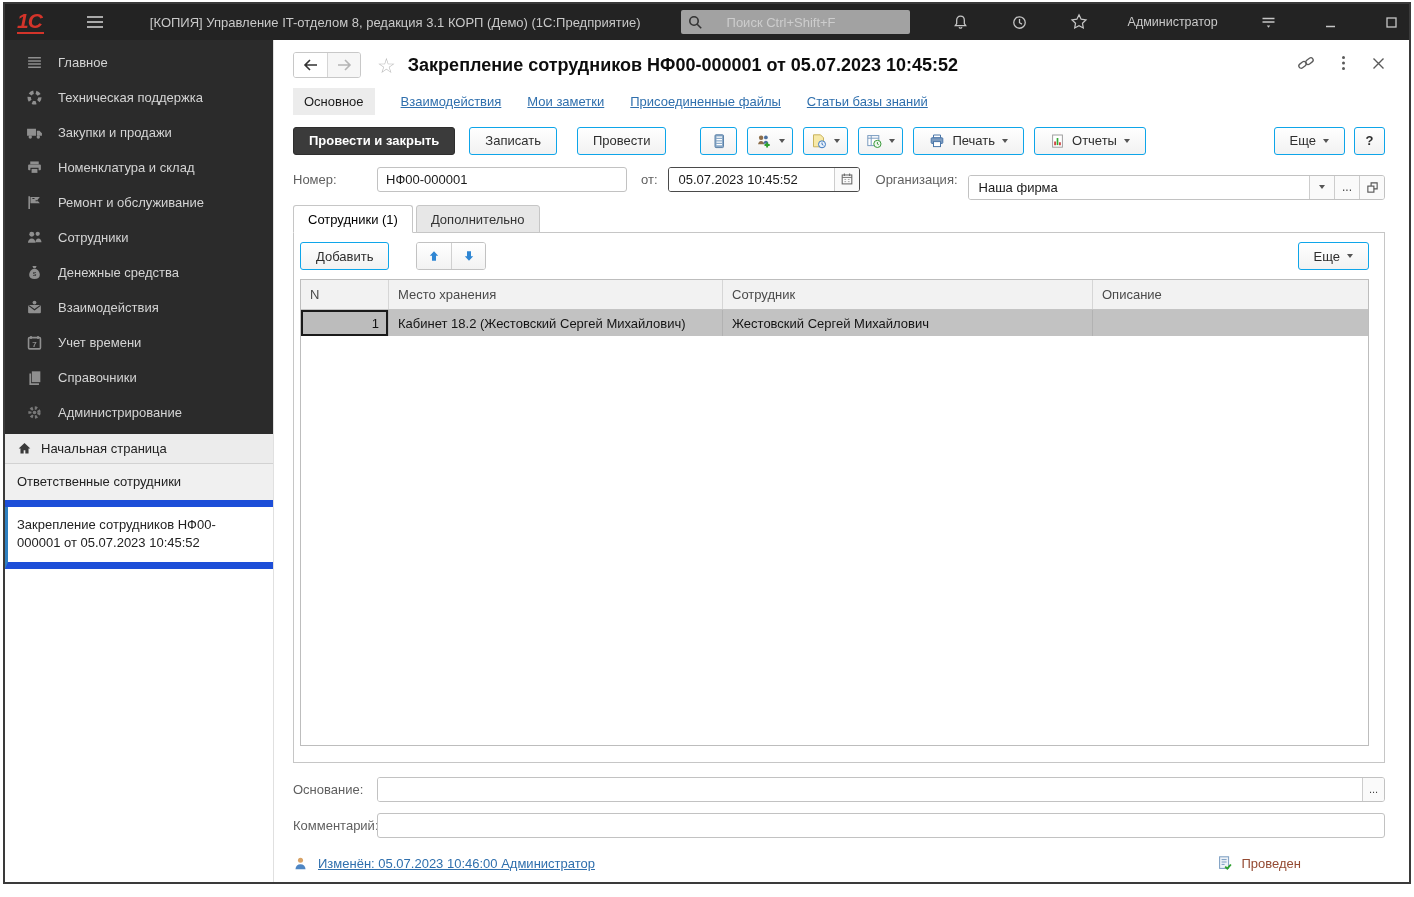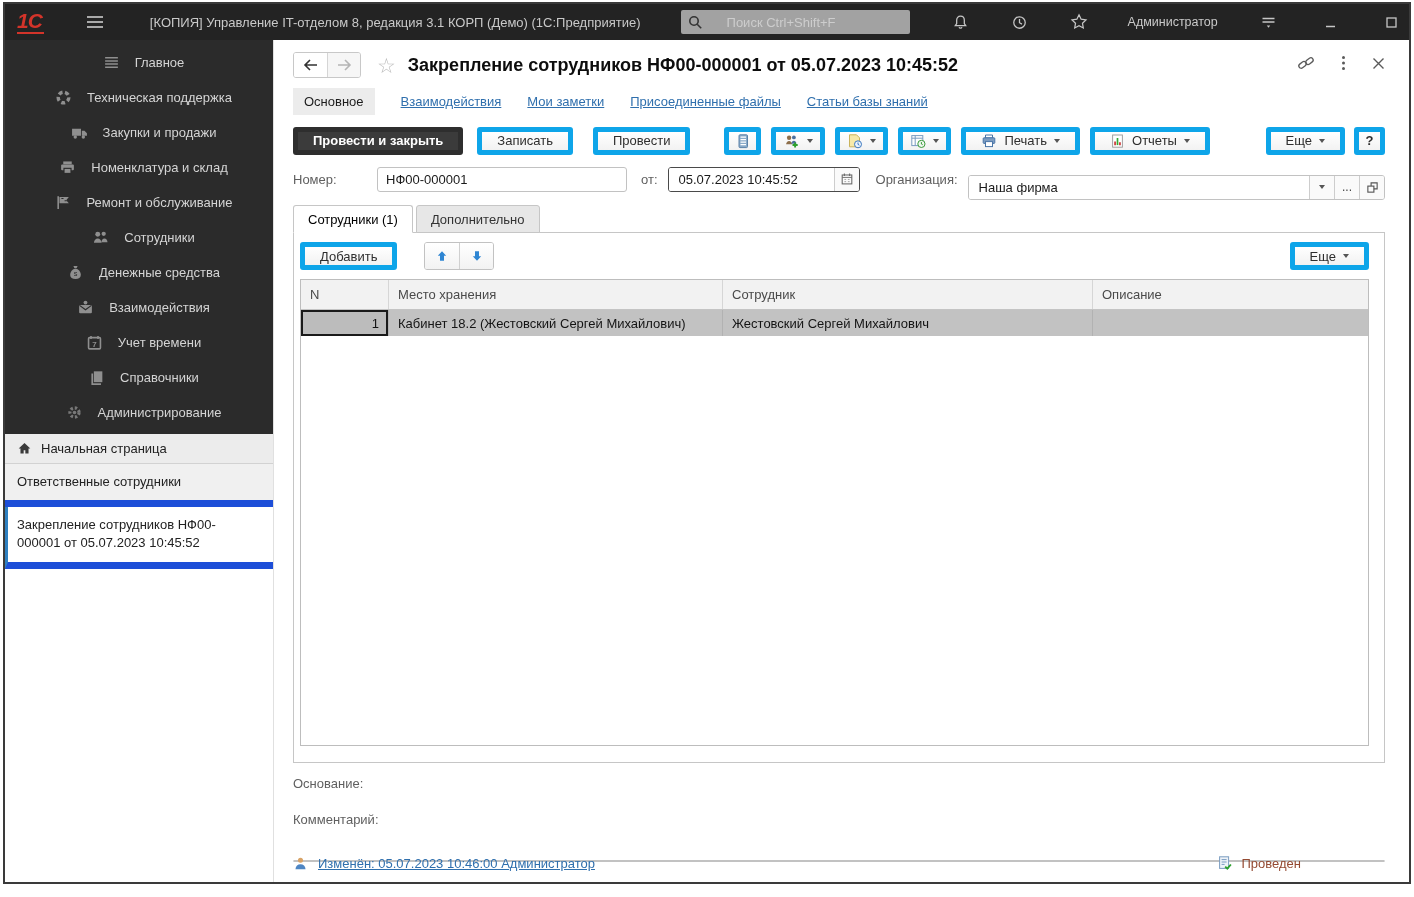--- a/index.html
+++ b/index.html
@@ -17,21 +17,21 @@
   .searchbox input { flex:1; border:none; outline:none; background:transparent; font-size:13px; color:#efefef; margin-left:24px; font-family:"Liberation Sans", sans-serif; }
   .searchbox input::placeholder { color:#cdcdcd; }
   .tb-ico { margin-left:22px; display:flex; align-items:center; cursor:pointer; }
   .tb-user { margin-left:20px; color:#c9c9c9; font-size:12.5px; }
   .tb-win { margin-left:26px; }
 
   
   .app-body { flex:1; display:flex; min-height:0; }
   .sidebar { width:269px; flex:0 0 269px; display:flex; flex-direction:column; background:#fff; border-right:1px solid #e0e0e0; }
   .side-dark { background:#2b2b2b; padding:5px 0 4px 0; }
-  .side-item { height:35px; display:flex; align-items:center; padding:0 12px 0 21px; color:#d4d4d4; font-size:13px; cursor:pointer;justify-content:center; }
+  .side-item { height:35px; display:flex; align-items:center; padding:0 12px 0 21px; color:#d4d4d4; font-size:13px; cursor:pointer; }
   .side-item svg { margin-right:15px; flex:0 0 17px; }
   .home-row { height:30px; background:#ececec; border-bottom:1px solid #d2d2d2; display:flex; align-items:center; padding:0 12px; font-size:13px; color:#222; cursor:pointer; }
   .home-row svg { margin-right:9px; }
   .win-row { background:#f0f0f0; border-bottom:7px solid #1d4ed8; padding:9px 40px 9px 12px; font-size:13px; color:#222; cursor:pointer; line-height:1.4; }
   .win-row.active { background:#fff; border-left:3px solid #2f80c0; padding-left:9px; }
   .side-fill { flex:1; background:#fff; }
 
   .main { flex:1; display:flex; flex-direction:column; min-width:0; background:#fff; padding:0 24px 0 19px; }
 
   
@@ -44,21 +44,21 @@
   .hdr-right { margin-left:auto; display:flex; align-items:center; gap:26px; }
   .hdr-right > span { cursor:pointer; }
 
   
   .navrow { margin-top:7px; display:flex; align-items:center; gap:26px; font-size:13px; height:27px; }
   .navlink { color:#2f6fad; text-decoration:underline; cursor:pointer; white-space:nowrap; }
   .navlink.active { color:#1c1c1c; text-decoration:none; background:#ececec; padding:6px 11px; border-radius:0; }
 
   
   .cmdbar { margin-top:11px; display:flex; align-items:center; height:29px; }
-  .btn { height:28px; background:linear-gradient(#ffffff,#f2f2f2); border:5px solid #0ea5e9; border-radius:3px; font-size:13px; color:#2e2e2e; padding:0 15px; display:inline-flex; align-items:center; gap:7px; cursor:pointer; font-family:"Liberation Sans", sans-serif; white-space:nowrap; }
+  .btn { height:28px; background:linear-gradient(#ffffff,#f2f2f2); border:1px solid #0ea5e9; border-radius:3px; font-size:13px; color:#2e2e2e; padding:0 15px; display:inline-flex; align-items:center; gap:7px; cursor:pointer; font-family:"Liberation Sans", sans-serif; white-space:nowrap; }
   .btn.primary { background:#3b3b3b; color:#fff; font-weight:bold; border-color:#2e2e2e; }
   .btn.icon-only { width:37px; padding:0; justify-content:center; }
   .btn.icon-drop { padding:0 7px; }
   .gap14 { width:14px; } .gap20 { width:20px; } .gap10 { width:10px; }
   .caret { width:0; height:0; border-left:3.5px solid transparent; border-right:3.5px solid transparent; border-top:4.5px solid #555; display:inline-block; }
   .cmd-right { margin-left:auto; display:flex; gap:9px; }
   .btn.help { width:31px; padding:0; justify-content:center; font-weight:bold; }
 
   
   .fieldrow { margin-top:11px; display:flex; align-items:center; font-size:13px; height:26px; }
@@ -90,21 +90,21 @@
   .g-row { display:flex; background:#c2c2c2; height:26px; flex:0 0 26px; font-size:13px; color:#141414; }
   .g-row .gc { display:flex; align-items:center; padding:0 9px; border-right:1px solid #b2b2b2; cursor:pointer; overflow:hidden; white-space:nowrap; }
   .gc.c-n { width:88px; flex:0 0 88px; }
   .gc.c-place { width:334px; flex:0 0 334px; }
   .gc.c-emp { width:370px; flex:0 0 370px; }
   .gc.c-desc { flex:1; border-right:none !important; }
   .g-row .c-n { justify-content:flex-end; box-shadow:inset 0 0 0 2px #1a1a1a; background:#bcbcbc; }
   .g-fill { flex:1; background:#fff; }
 
   
-  .b-row { margin-top:13px; display:flex; font-size:13px; height:26px;flex-direction:column; }
+  .b-row { margin-top:13px; display:flex; align-items:center; font-size:13px; height:26px; }
   .b-row .flabel { width:84px; flex:0 0 84px; }
   .basis-grp { flex:1; } .basis-grp input { flex:1; }
   .comment-input { flex:1; }
 
   
   .foot { margin-top:13px; margin-bottom:7px; height:24px; display:flex; align-items:center; font-size:13px; }
   .foot-link { margin-left:10px; color:#2f6fad; text-decoration:underline; cursor:pointer; }
   .foot-right { margin-left:auto; margin-right:84px; display:flex; align-items:center; gap:8px; }
   .status-txt { color:#944a32; }
 </style>

